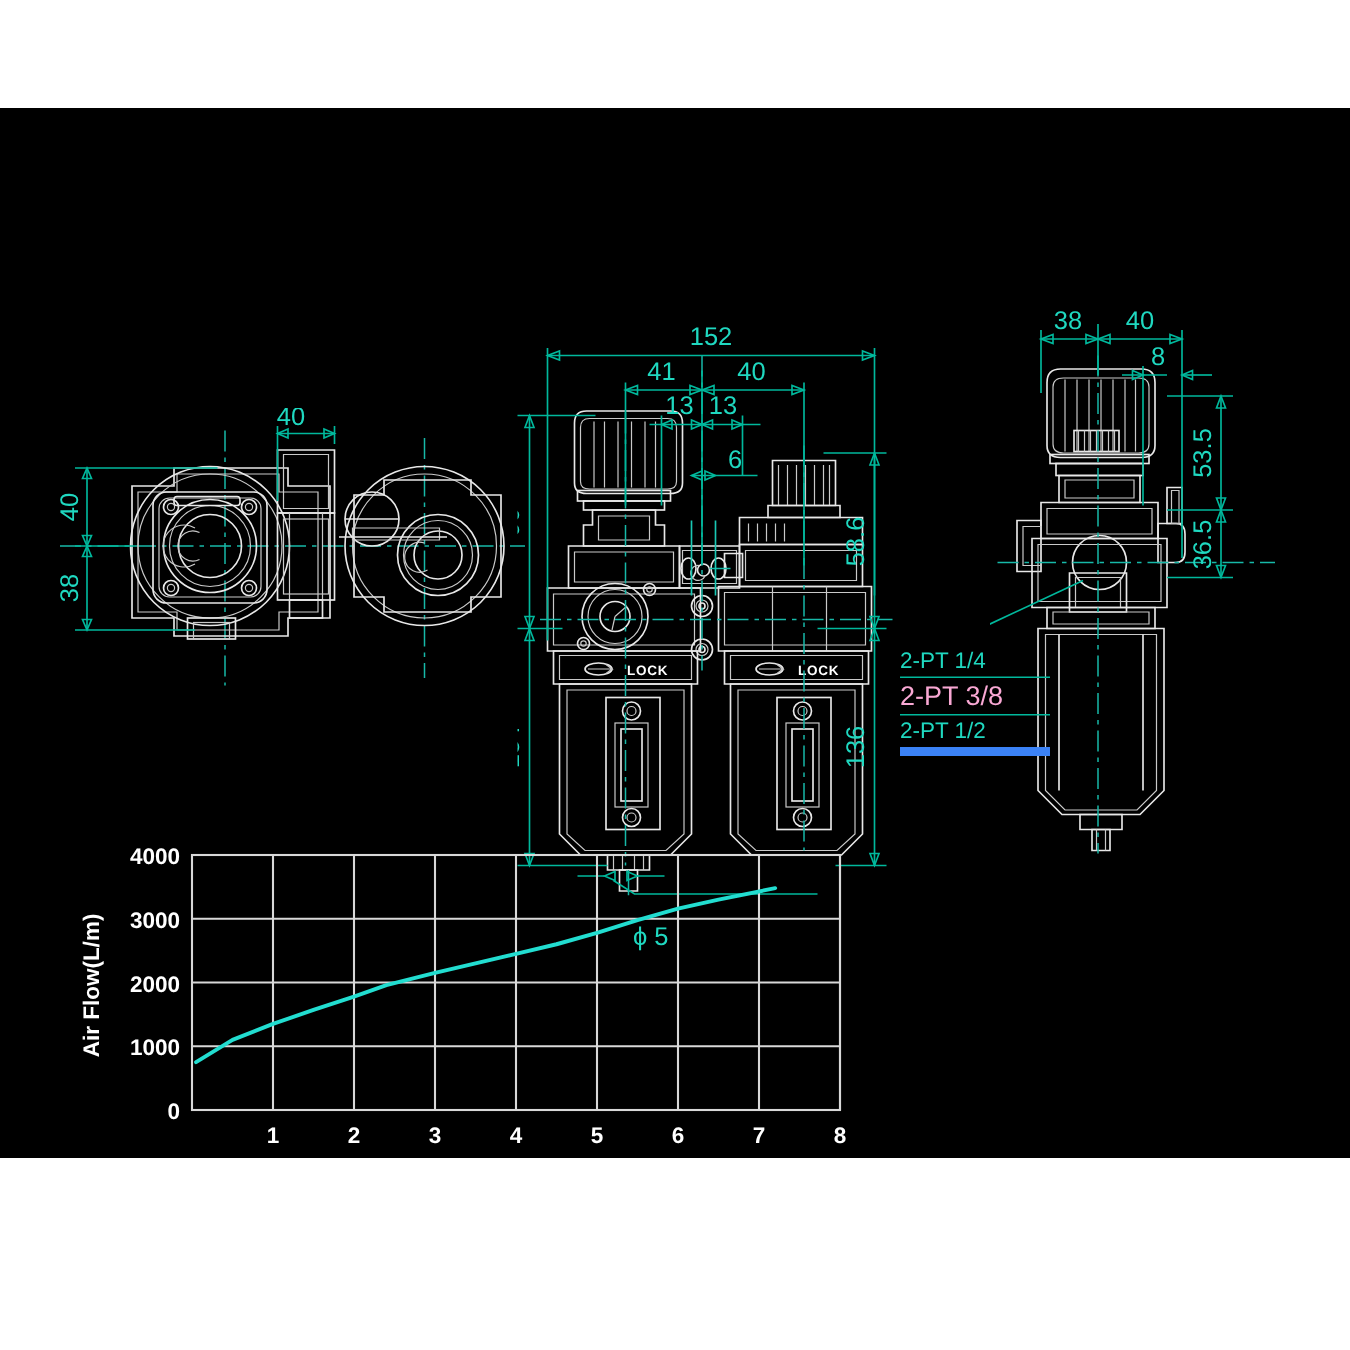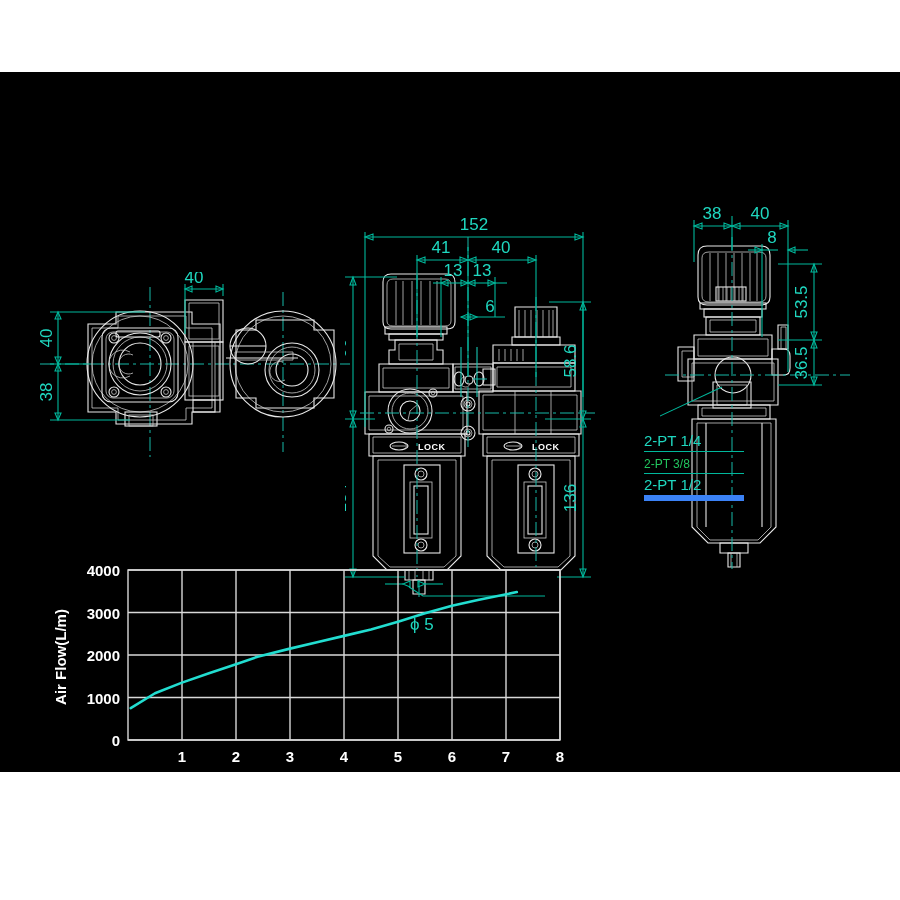--- a/index.html
+++ b/index.html
@@ -266,21 +266,21 @@
       <path class="dim" d="M238,440 l-3,-8 h6 z" fill="#00b89c"></path>
       <text class="dimtxt" x="231" y="224" text-anchor="middle" transform="rotate(-90 231,224)">58.6</text>
       <text class="dimtxt" x="231" y="361" text-anchor="middle" transform="rotate(-90 231,361)">136</text>
 
       <line class="dim" x1="40" y1="447" x2="58" y2="447"></line>
       <line class="dim" x1="80" y1="447" x2="98" y2="447"></line>
       <path class="dim" d="M58,447 l7,-3 v6 z" fill="#00b89c"></path>
       <path class="dim" d="M80,447 l-7,-3 v6 z" fill="#00b89c"></path>
       <path class="dim" d="M64,450 L78,459 H200"></path>
     </svg>
-    <div style="position:absolute;left:410px;top:543px;">
+    <div style="position:absolute;left:422px;top:543px;">
       <span class="dimtxt" style="color:#1fd8c0;font-size:17px;font-family:'Liberation Sans',sans-serif;">ϕ 5</span>
     </div>
 
     <svg width="230" height="400" style="left:660px;top:125px;">
 
       <path class="w" d="M38,58 q0,-9 9,-9 h54 q9,0 9,9 v42 q0,8 -9,8 h-54 q-9,0 -9,-8 z"></path>
       <path class="wthin" d="M42,61 q0,-6 7,-6 h50 q7,0 7,6 v38 q0,6 -7,6 h-50 q-7,0 -7,-6 z"></path>
       <line class="wthin" x1="50" y1="56" x2="50" y2="104"></line>
       <line class="wthin" x1="58" y1="56" x2="58" y2="104"></line>
       <line class="wthin" x1="66" y1="56" x2="66" y2="104"></line>
@@ -357,26 +357,26 @@
       <line class="dim" x1="154" y1="62" x2="154" y2="138"></line>
       <line class="dim" x1="154" y1="138" x2="154" y2="183"></line>
       <path class="dim" d="M154,62 l-3,8 h6 z" fill="#00b89c"></path>
       <path class="dim" d="M154,138 l-3,-8 h6 z" fill="#00b89c"></path>
       <path class="dim" d="M154,138 l-3,8 h6 z" fill="#00b89c"></path>
       <path class="dim" d="M154,183 l-3,-8 h6 z" fill="#00b89c"></path>
       <text class="dimtxt" x="147" y="100" text-anchor="middle" transform="rotate(-90 147,100)">53.5</text>
       <text class="dimtxt" x="147" y="161" text-anchor="middle" transform="rotate(-90 147,161)">36.5</text>
     </svg>
 
-    <div style="position:absolute;left:644px;top:360px;width:100px;">
+    <div style="position:absolute;left:600px;top:360px;width:100px;">
       <div style="border-bottom:1px solid #00b89c;padding-bottom:1px;margin-bottom:2px;">
         <span class="dimtxt" style="color:#1fd8c0;font-size:15px;font-family:'Liberation Sans',sans-serif;">2-PT 1/4</span>
       </div>
       <div style="border-bottom:1px solid #00b89c;padding-bottom:1px;margin-bottom:2px;">
-        <span class="dimtxt" style="color:#22c55e;font-size:12px;font-family:'Liberation Sans',sans-serif;">2-PT 3/8</span>
+        <span class="dimtxt" style="color:#f9a8d4;font-size:18px;font-family:'Liberation Sans',sans-serif;">2-PT 3/8</span>
       </div>
       <div style="border-bottom:6px solid #3b82f6;padding-bottom:1px;">
         <span class="dimtxt" style="color:#1fd8c0;font-size:15px;font-family:'Liberation Sans',sans-serif;">2-PT 1/2</span>
       </div>
     </div>
 
     <svg id="chart" width="560" height="230" style="left:40px;top:480px;">
 
       <text class="axistxt" x="26" y="105" text-anchor="middle" transform="rotate(-90 26,105)">Air Flow(L/m)</text>
 

